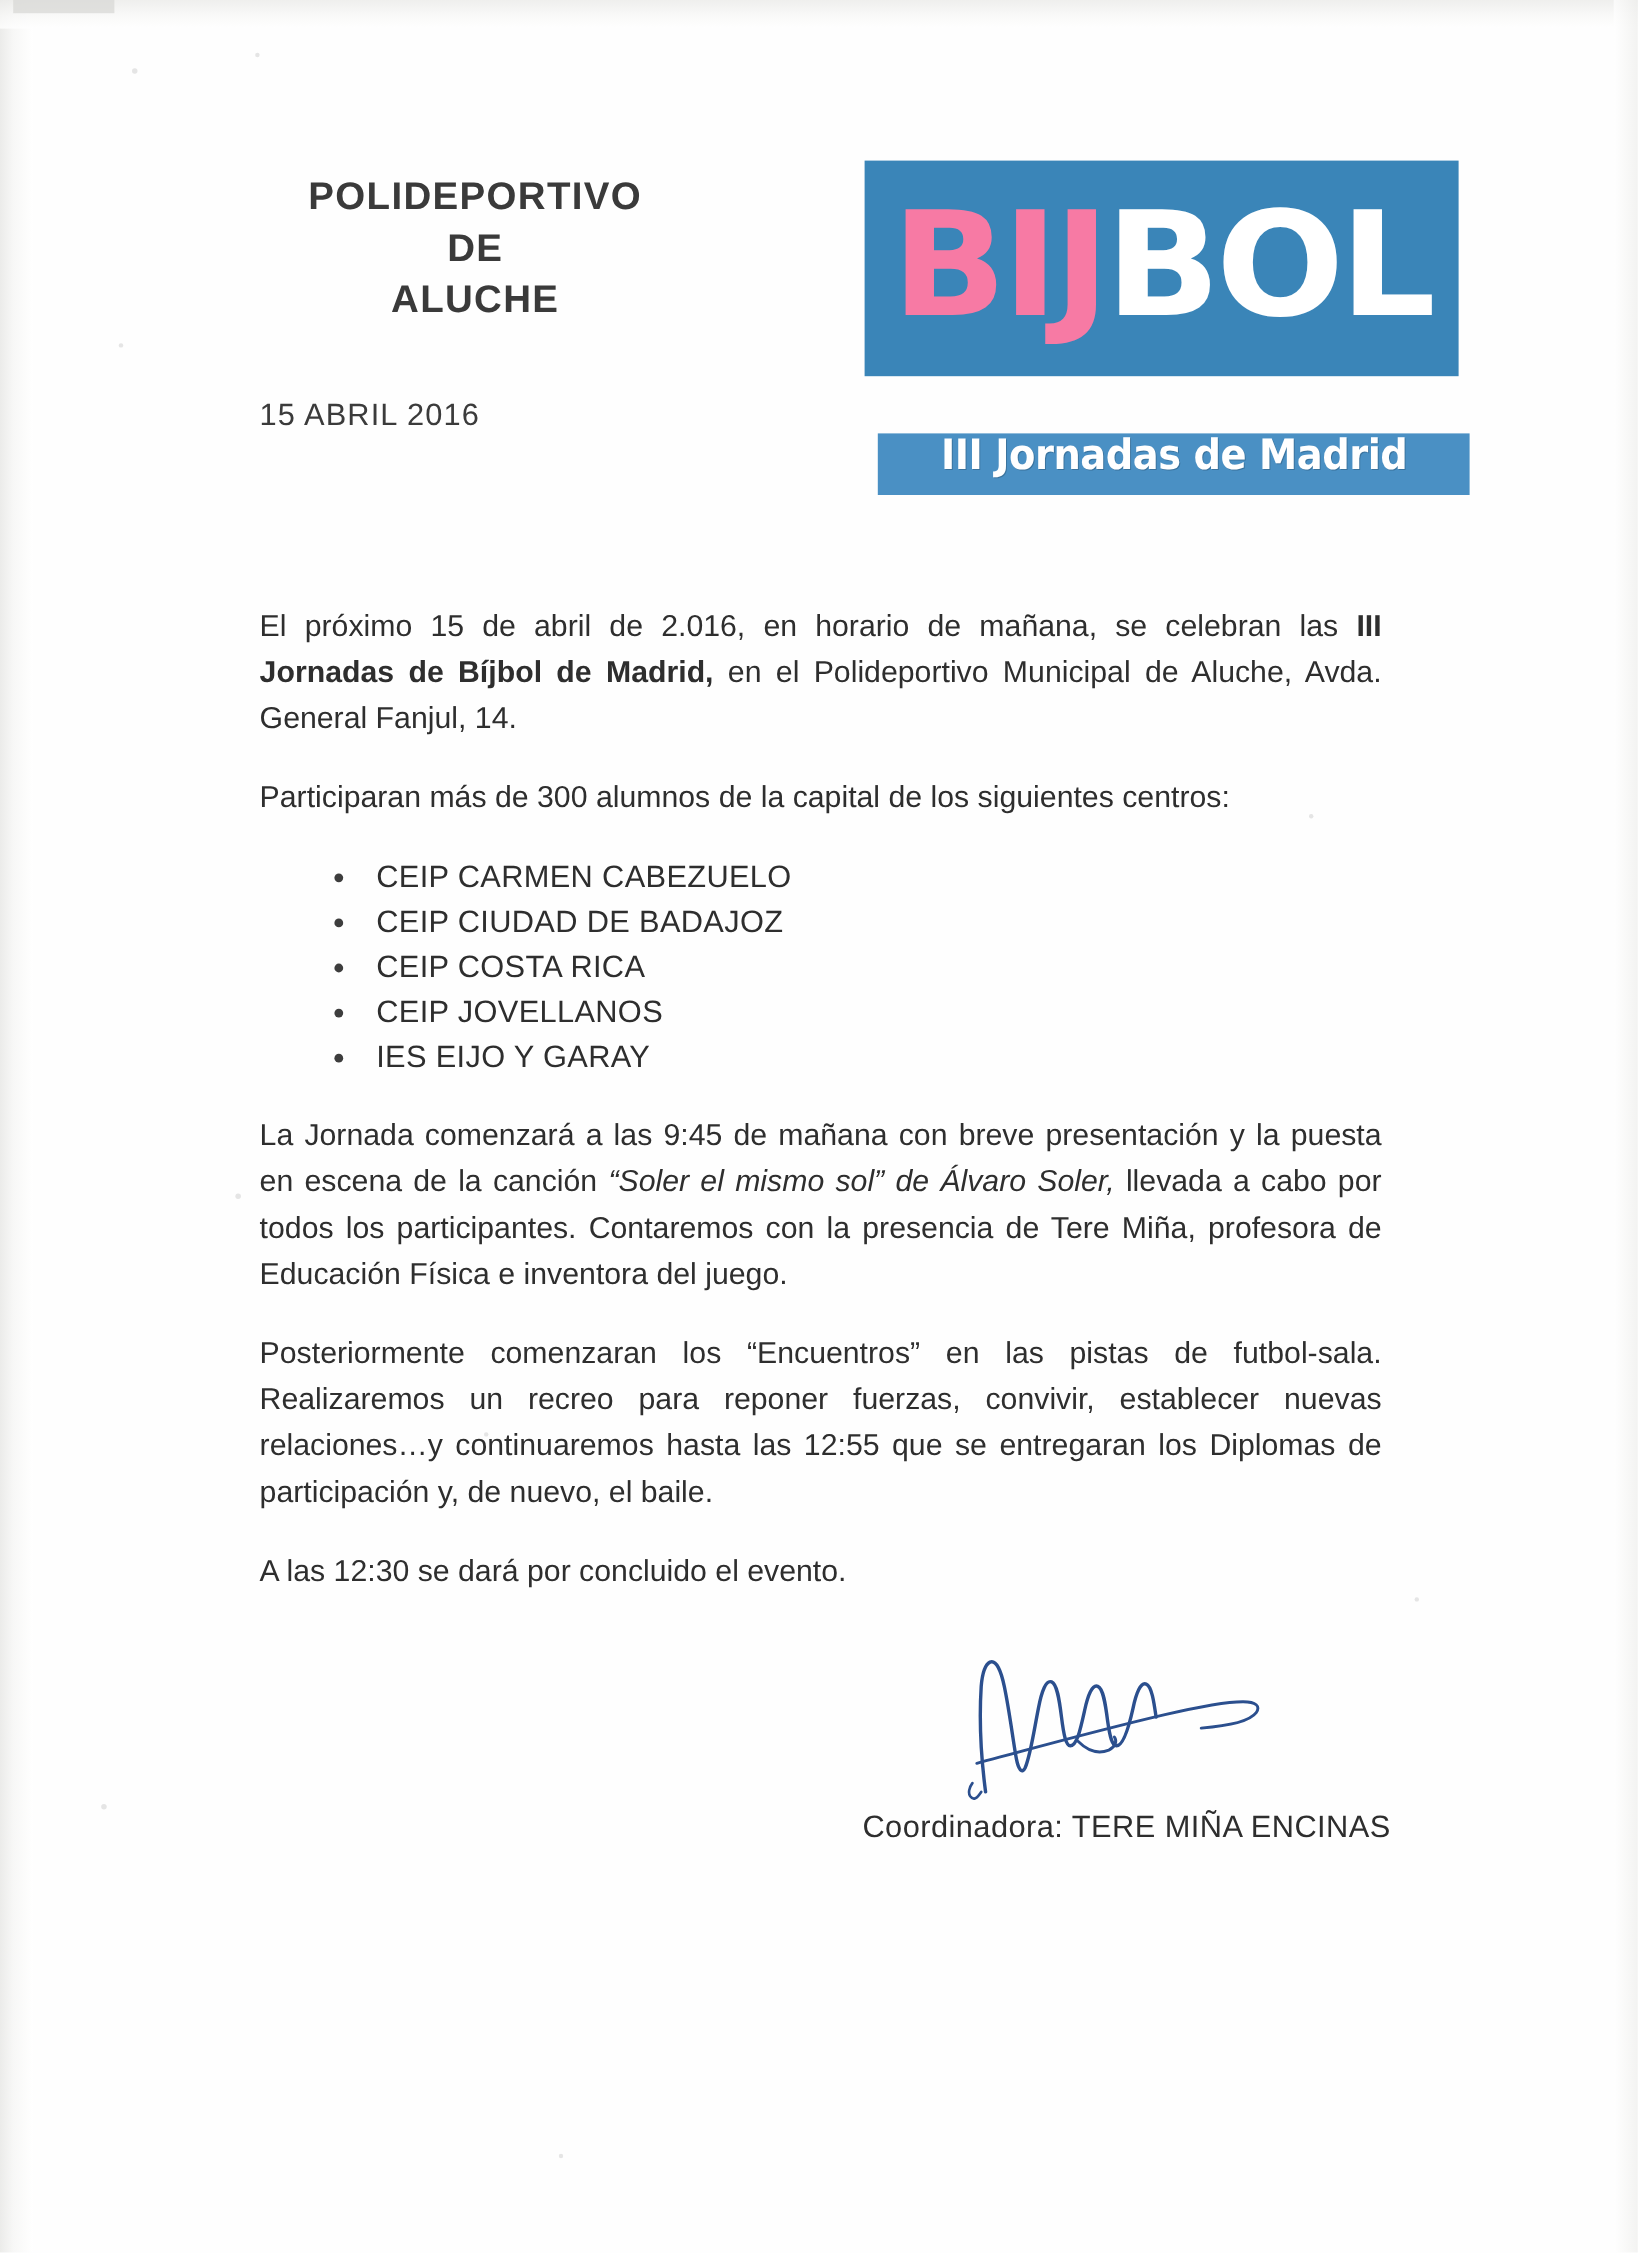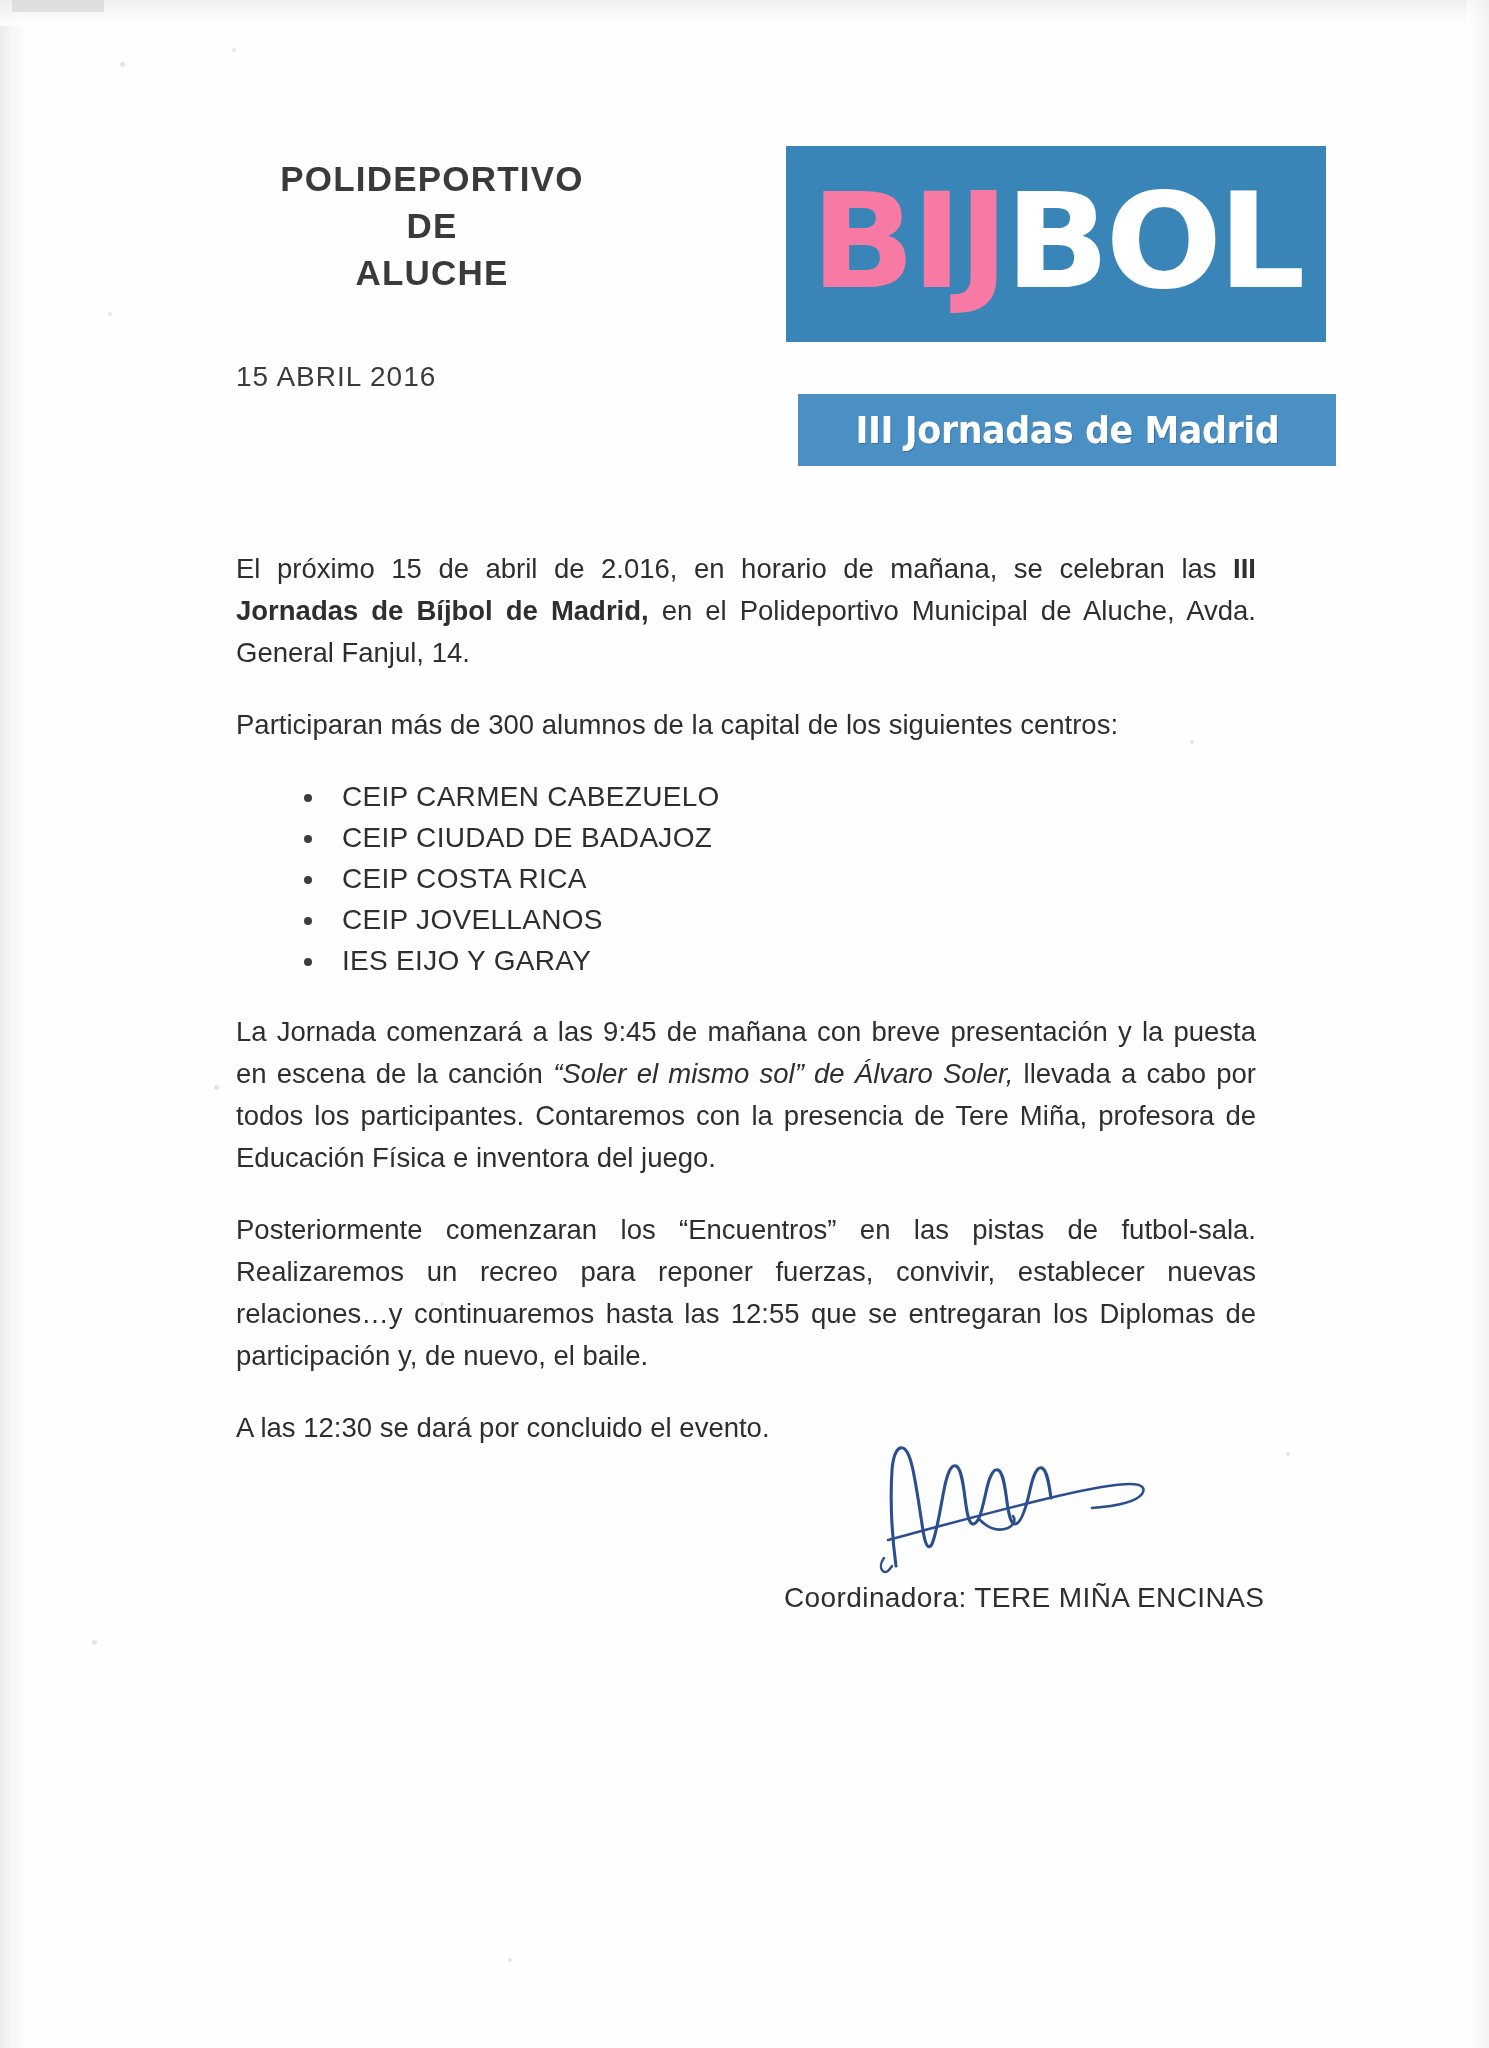--- a/index.html
+++ b/index.html
@@ -112,24 +112,23 @@
     white-space: nowrap;
   }
   #logo-wordmark .pink { color: #f77aa4; }
   #logo-wordmark .white { color: #ffffff; }
 
   #logo-banner {
     position: absolute;
     left: 12px;
     top: 248px;
     width: 538px;
-    height: 72px;
+    height: 56px;
     background: #4a90c4;
     display: flex;
-    align-items: center;
     justify-content: center;
     overflow: hidden;
   }
   #logo-banner-text {
     font-family: "DejaVu Sans", sans-serif;
     font-weight: bold;
     font-size: 38px;
     line-height: 38px;
     color: #ffffff;
     white-space: nowrap;
@@ -178,21 +177,21 @@
     width: 8px;
     height: 8px;
     border-radius: 50%;
     background: #3d3d3d;
   }
 
   
   #signature-block {
     position: absolute;
     left: 760px;
-    top: 1424px;
+    top: 1487px;
     width: 560px;
     height: 220px;
   }
   #signature-mark {
     position: absolute;
     left: 70px;
     top: 0;
     width: 360px;
     height: 150px;
   }

